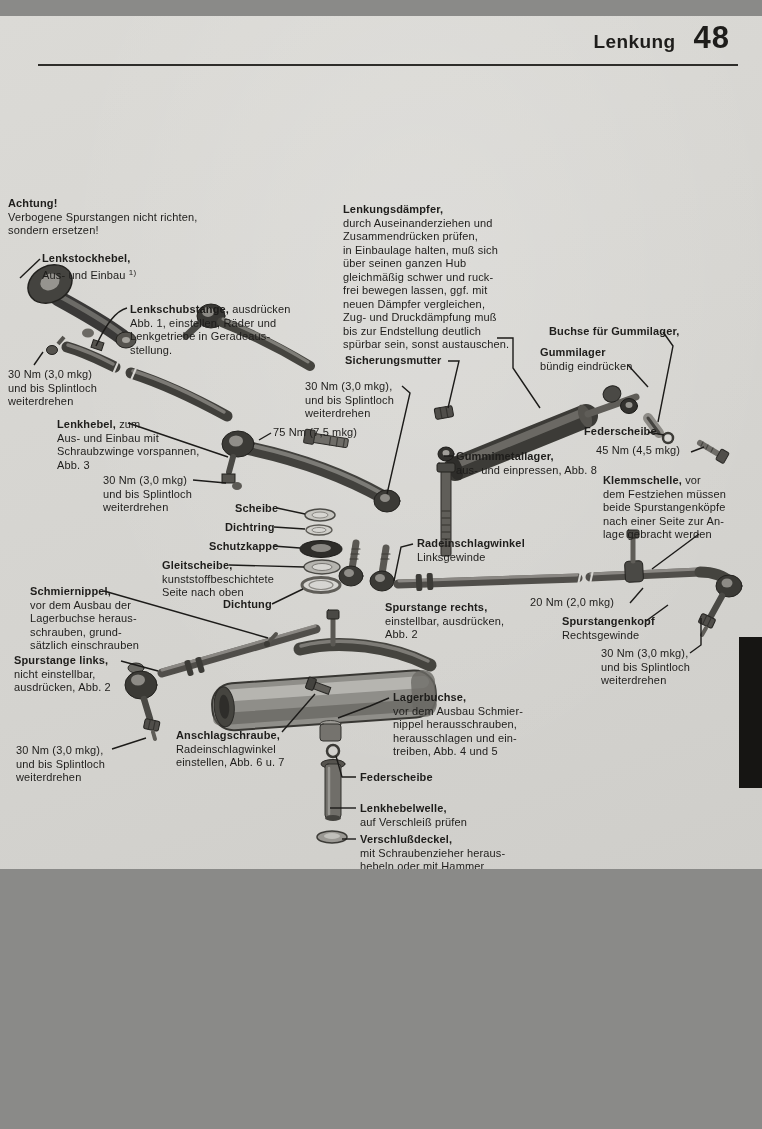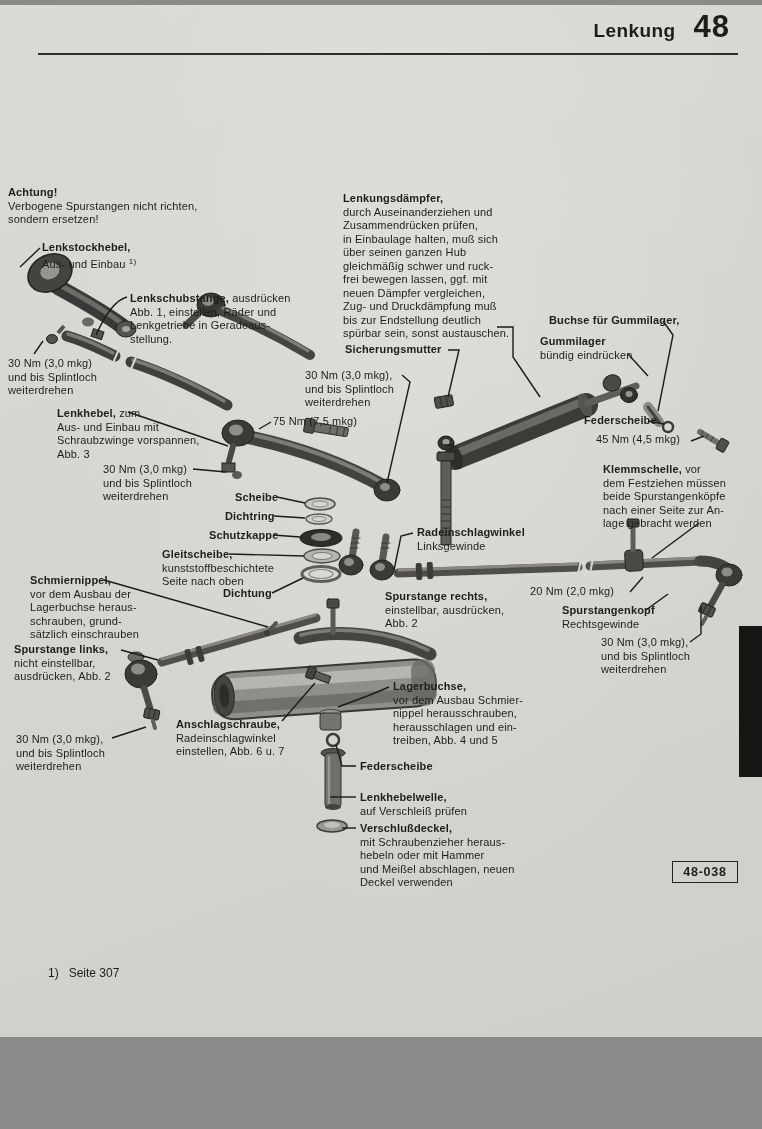--- a/index.html
+++ b/index.html
@@ -1,19 +1,19 @@
 <!DOCTYPE html>
 <html><head>
 <meta charset="utf-8">
 <style>
   html,body{margin:0;padding:0;background:#8a8a88;}
   .page{
     position:relative;
-    width:762px;height:1032px;
-    margin:5px auto;
+    width:762px;height:853px;
+    margin:16px auto;
     overflow:hidden;
     background:
       radial-gradient(ellipse at 55% 30%, rgba(255,255,255,0.16), rgba(255,255,255,0) 62%),
       linear-gradient(160deg,#dbdad6 0%,#d5d4d0 55%,#cfceca 100%);
     font-family:"Liberation Sans",sans-serif;
     color:#1e1d1b;
   }
   .lbl{
     position:absolute;
     font-size:11px;
@@ -299,20 +299,22 @@
 Aus- und Einbau mit
 Schraubzwinge vorspannen,
 Abb. 3</span></div>
 
   <div class="lbl" style="left:273px;top:410px"><span>75 Nm (7,5 mkg)</span></div>
 
   <div class="lbl" style="left:103px;top:458px"><span>30 Nm (3,0 mkg)
 und bis Splintloch
 weiterdrehen</span></div>
 
+  <div class="lbl" style="left:456px;top:434px"><b>Gummimetallager,</b><span>
+aus- und einpressen, Abb. 8</span></div>
 
   <div class="lbl" style="left:603px;top:458px"><b>Klemmschelle,</b><span> vor
 dem Festziehen müssen
 beide Spurstangenköpfe
 nach einer Seite zur An-
 lage gebracht werden</span></div>
 
   <div class="lbl" style="left:235px;top:486px"><b>Scheibe</b></div>
 
   <div class="lbl" style="left:225px;top:505px"><b>Dichtring</b></div>

